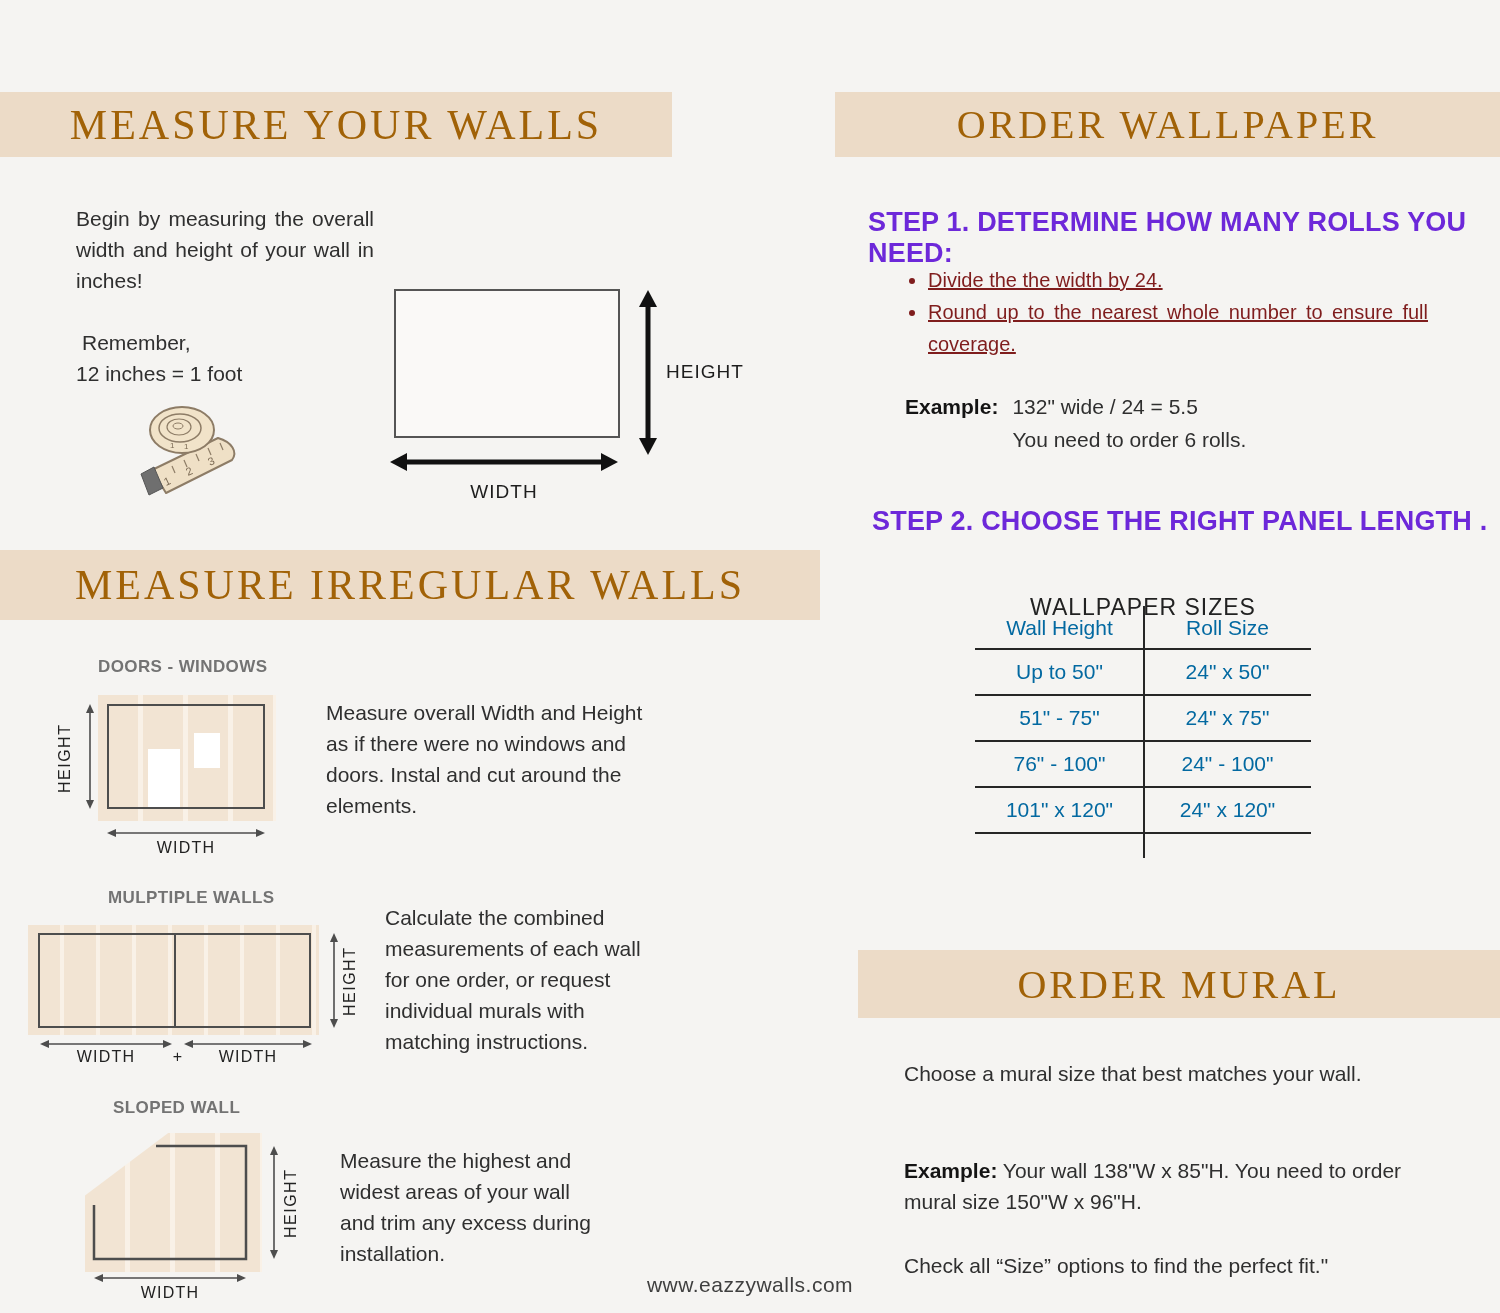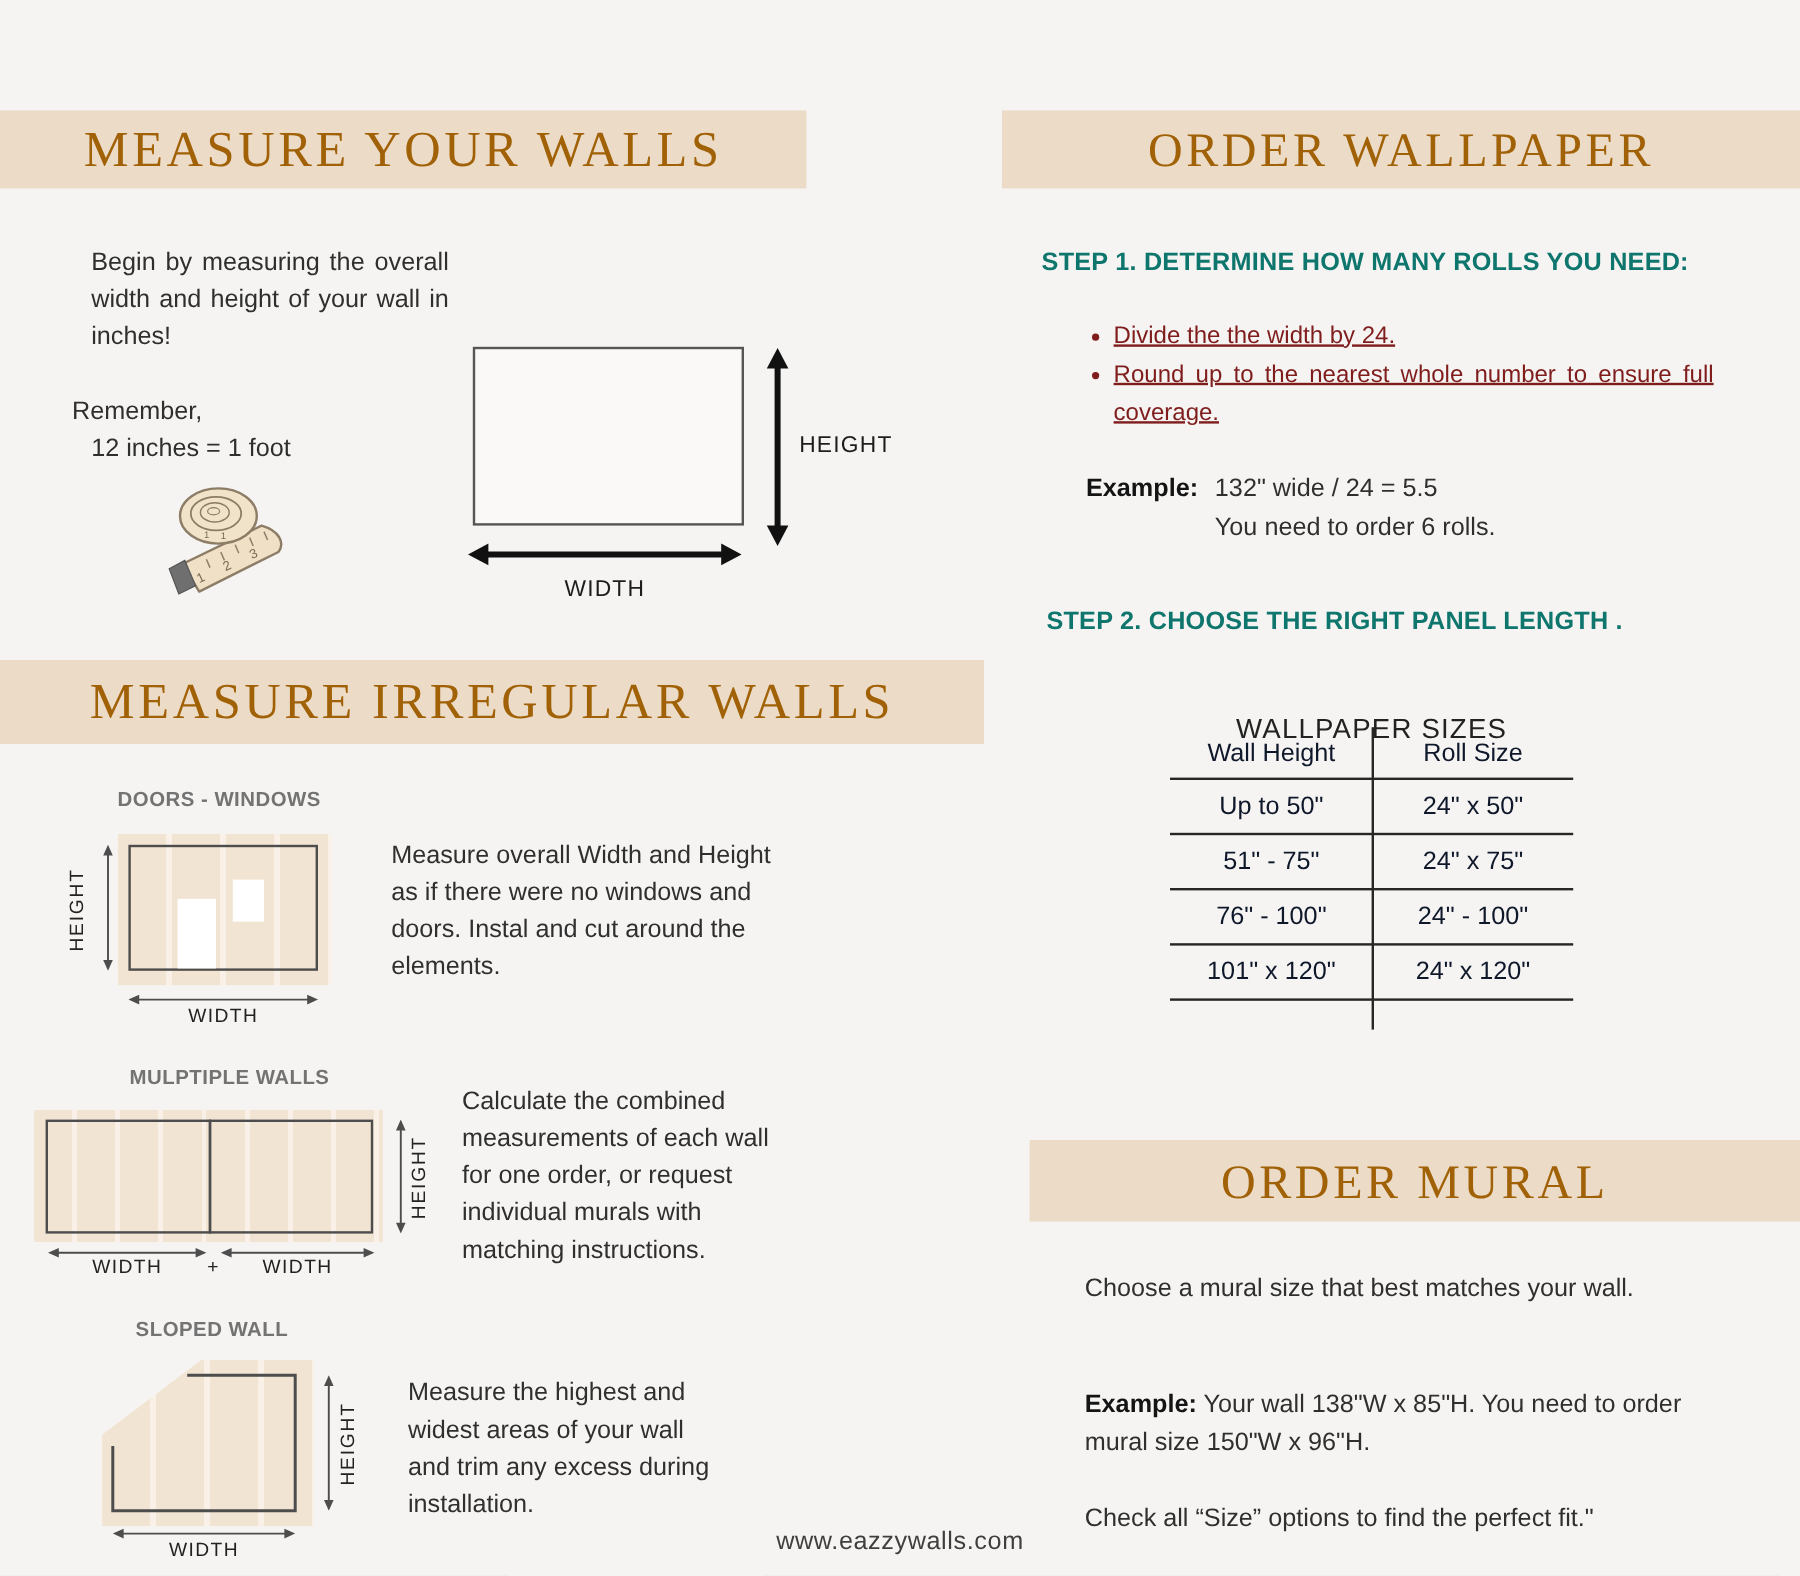--- a/index.html
+++ b/index.html
@@ -26,47 +26,47 @@
     position:absolute;
     background:repeating-linear-gradient(90deg,#f2e4d3 0 40px,#f9f1e7 40px 45px);
   }
   .stripes-sm {
     position:absolute;
     background:repeating-linear-gradient(90deg,#f2e4d3 0 32px,#f9f1e7 32px 36px);
   }
   .outline-rect { position:absolute; border:2px solid #4d4d4d; background:transparent; }
   .white-block { position:absolute; background:#ffffff; }
   svg { position:absolute; display:block; }
-  .step-heading { position:absolute; font-size:21px; font-weight:bold; color:#0f766e; letter-spacing:.2px; }
+  .step-heading { position:absolute; font-size:27px; font-weight:bold; color:#6d28d9; letter-spacing:.2px; }
   .bullets { position:absolute; list-style:disc outside; }
   .bullets li { font-size:20px; line-height:32px; color:#7f1d1d;text-decoration:underline; }
   .example-row { position:absolute; display:flex; gap:14px; font-size:21px; line-height:33px; color:#2f2f2f; }
   .bold { font-weight:bold; color:#141414; }
   .table-title { position:absolute; font-size:23px; letter-spacing:1px; color:#222; text-align:center;margin-top:24px; }
-  .wp-table { position:absolute; left:975px; top:608px; width:336px; color:#0f172a; }
+  .wp-table { position:absolute; left:975px; top:608px; width:336px; color:#0369a1; }
   .wp-row { display:flex; align-items:center; height:46px; border-bottom:2px solid #262626; }
   .wp-row.hdr { height:42px; }
   .wp-c1 { width:169px; text-align:center; font-size:21px; }
   .wp-c2 { flex:1; text-align:center; font-size:21px; }
   .wp-vline { position:absolute; left:168px; top:-2px; width:2px; height:252px; background:#262626; }
   .para { position:absolute; font-size:21px; line-height:31px; color:#2f2f2f; }
   .footer { position:absolute; left:0; top:1273px; width:1500px; text-align:center; font-size:21px; color:#3f3f3f; letter-spacing:.5px; }
 </style>
 </head>
 <body>
 
 <div id="page">
 
   <div class="band" style="left:0;top:92px;width:672px;height:65px;">
     <div class="band-title">MEASURE YOUR WALLS</div>
   </div>
 
   <div class="para justify" style="left:76px;top:203px;width:298px;">Begin by measuring the overall width and height of your wall in inches!</div>
 
-  <div class="para" style="left:60px;top:327px;">Remember,</div>
+  <div class="para" style="left:82px;top:327px;">Remember,</div>
   <div class="para" style="left:76px;top:358px;">12 inches = 1 foot</div>
 
   <svg style="left:138px;top:400px;" width="112" height="96" viewBox="0 0 112 96">
     <path d="M14 70 L80 38 C94 42 100 52 94 60 L28 93 Z" fill="#efe0c6" stroke="#8d7c66" stroke-width="2" stroke-linejoin="round"></path>
     <polygon points="3,74 16,67 25,88 11,95" fill="#6f6f6f" stroke="#555" stroke-width="1"></polygon>
     <line x1="34" y1="66" x2="37" y2="73" stroke="#8d7c66" stroke-width="1.2"></line>
     <line x1="46" y1="60" x2="49" y2="67" stroke="#8d7c66" stroke-width="1.2"></line>
     <line x1="58" y1="54" x2="61" y2="61" stroke="#8d7c66" stroke-width="1.2"></line>
     <line x1="70" y1="48" x2="73" y2="55" stroke="#8d7c66" stroke-width="1.2"></line>
     <line x1="82" y1="43" x2="85" y2="50" stroke="#8d7c66" stroke-width="1.2"></line>

